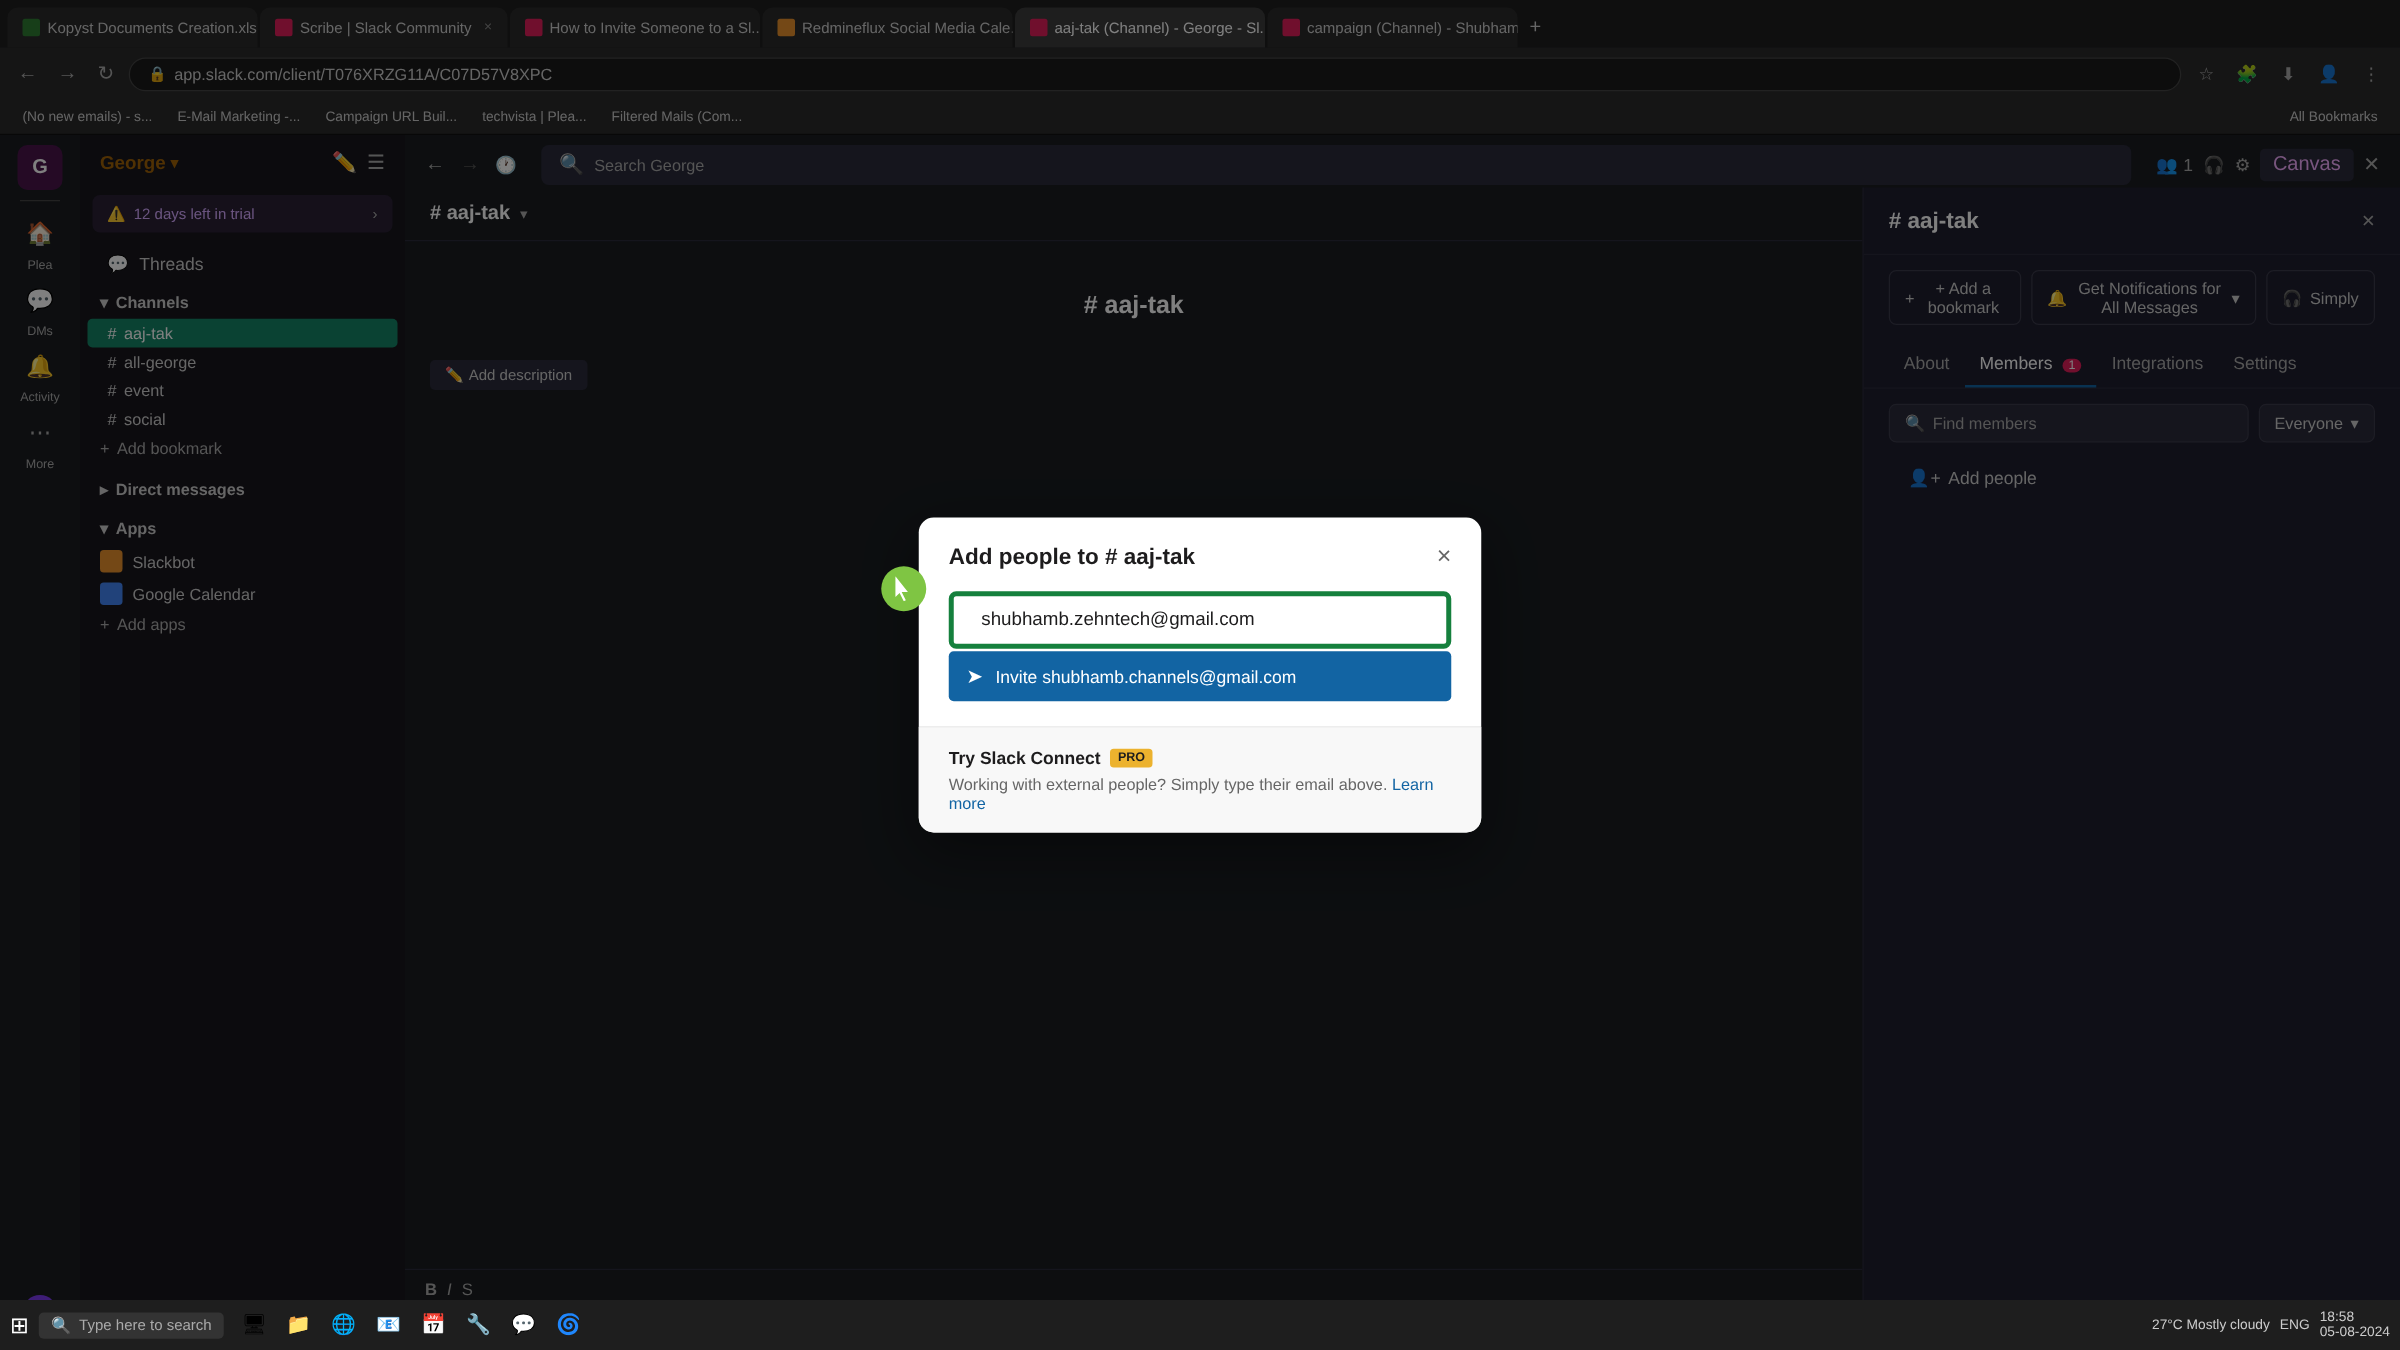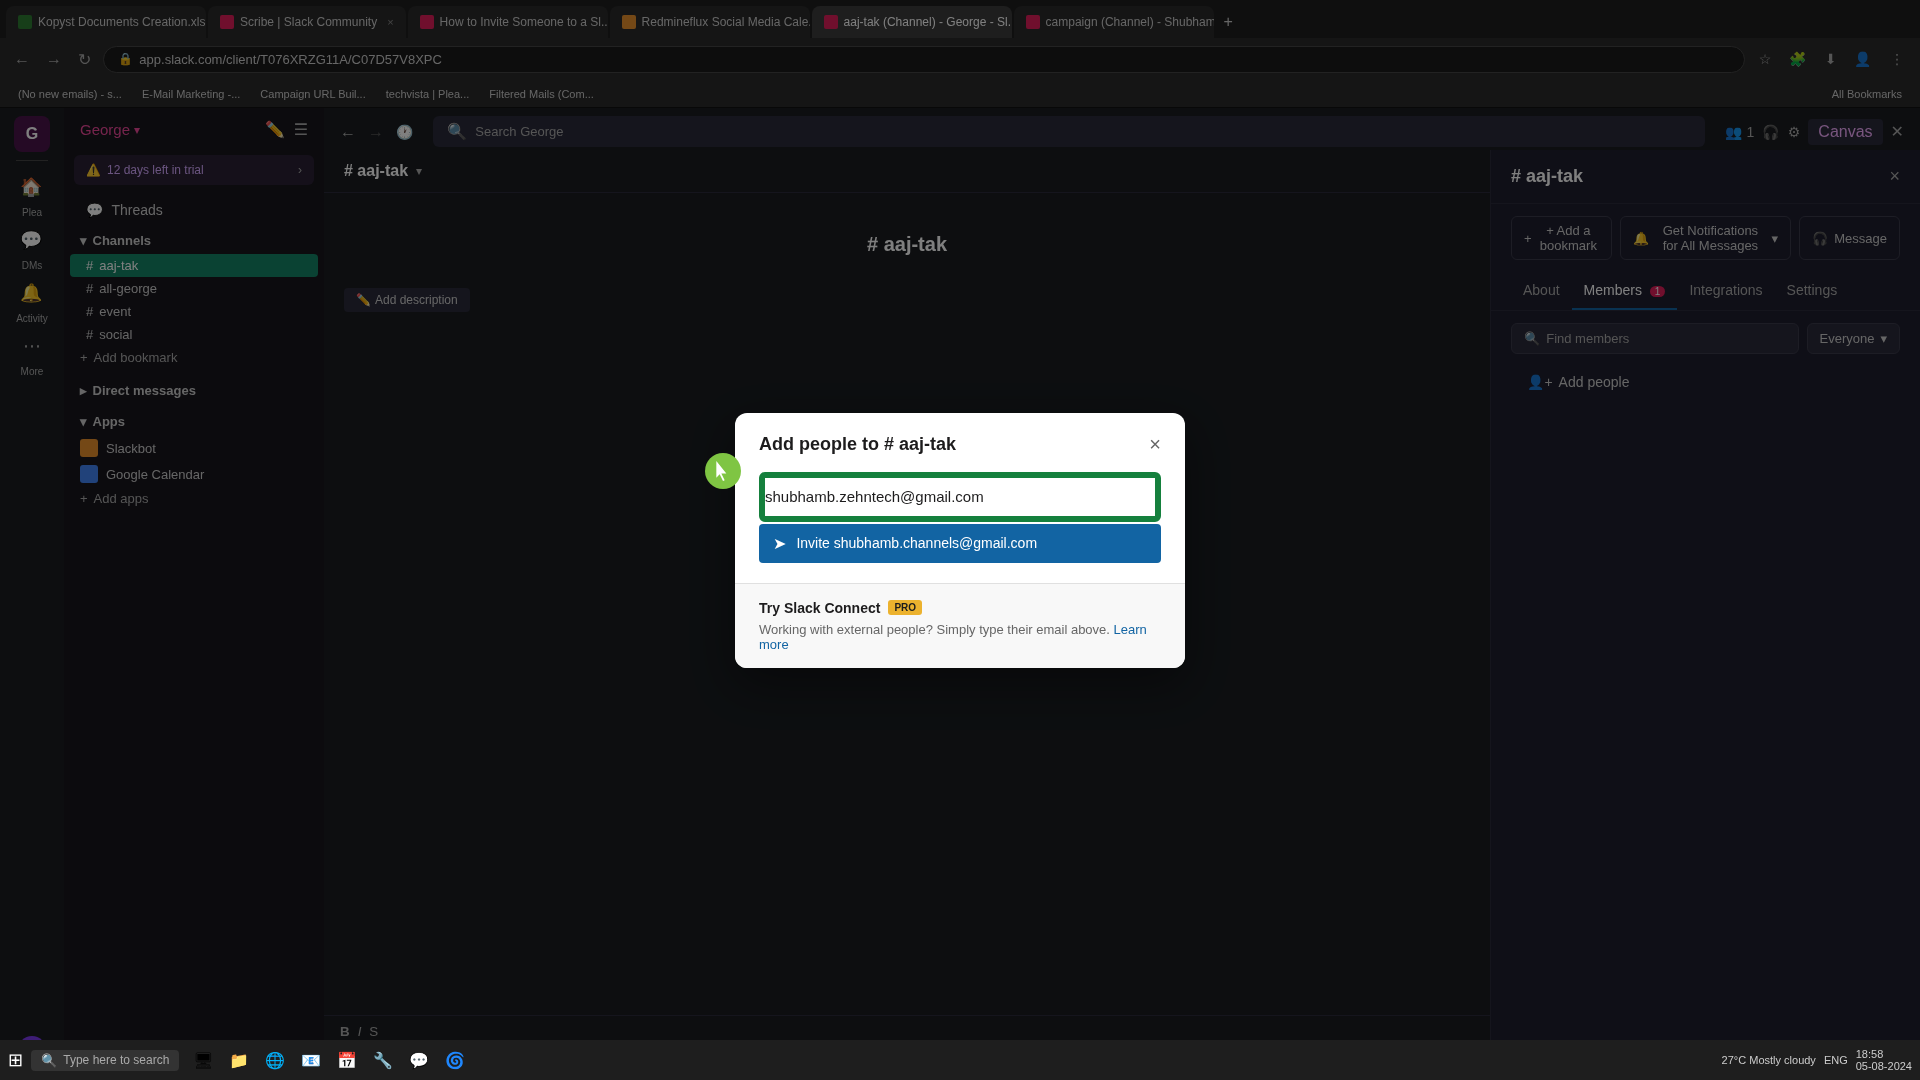--- a/index.html
+++ b/index.html
@@ -32,21 +32,21 @@
     .icon-sidebar-divider { width: 32px; height: 1px; background: #444; margin: 4px 0; }
     .icon-btn { width: 36px; height: 36px; display: flex; align-items: center; justify-content: center; border-radius: 8px; cursor: pointer; color: #aaa; font-size: 18px; }
     .icon-btn.active { color: #fff; }
     .icon-btn-label { font-size: 10px; color: #aaa; text-align: center; }
     .icon-btn-group { display: flex; flex-direction: column; align-items: center; gap: 2px; }
     .purple-dot { width: 28px; height: 28px; background: #7c3aed; border-radius: 50%; display: flex; align-items: center; justify-content: center; cursor: pointer; }
 
     
     .left-sidebar { width: 260px; background: #19171d; display: flex; flex-direction: column; flex-shrink: 0; }
     .sidebar-header { padding: 12px 16px; display: flex; align-items: center; justify-content: space-between; }
-    .workspace-name { font-size: 15px; font-weight: 400; color: #ec4899; display: flex; align-items: center; gap: 4px; cursor: pointer; }
+    .workspace-name { font-size: 15px; font-weight: 700; color: #a16207; display: flex; align-items: center; gap: 4px; cursor: pointer; }
     .sidebar-header-icons { display: flex; gap: 8px; }
     .sidebar-icon-btn { color: #aaa; font-size: 16px; cursor: pointer; }
     .trial-banner { margin: 4px 10px; background: #2a2135; border-radius: 6px; padding: 8px 12px; display: flex; align-items: center; justify-content: space-between; cursor: pointer; }
     .trial-text { font-size: 12px; color: #d4a8ff; display: flex; align-items: center; gap: 6px; }
     .trial-chevron { color: #aaa; font-size: 12px; }
     .sidebar-section { padding: 4px 0; }
     .sidebar-item { display: flex; align-items: center; gap: 8px; padding: 5px 16px; cursor: pointer; color: #ccc; font-size: 14px; border-radius: 4px; margin: 0 6px; }
     .sidebar-section-header { display: flex; align-items: center; gap: 6px; padding: 6px 16px; cursor: pointer; color: #ccc; font-size: 13px; font-weight: 600; }
     .channel-item { display: flex; align-items: center; gap: 6px; padding: 4px 16px; cursor: pointer; color: #ccc; font-size: 13px; margin: 0 6px; border-radius: 4px; }
     .channel-item.active { background: #148567; color: #fff; }
@@ -76,21 +76,21 @@
     .add-people-btn { display: flex; align-items: center; gap: 6px; padding: 8px 16px; color: #ccc; font-size: 14px; cursor: pointer; border-radius: 4px; }
 
     
     .dialog-overlay { position: fixed; top: 0; left: 0; right: 0; bottom: 0; background: rgba(0,0,0,0.5); z-index: 100; display: flex; align-items: center; justify-content: center; }
     .dialog { background: #fff; border-radius: 12px; width: 450px; box-shadow: 0 16px 48px rgba(0,0,0,0.4); overflow: visible; position: relative; }
     .dialog-header { padding: 20px 24px 16px; display: flex; align-items: center; justify-content: space-between; }
     .dialog-title { font-size: 18px; font-weight: 700; color: #1d1c1d; }
     .dialog-title span { color: #1d1c1d; }
     .dialog-close { background: none; border: none; font-size: 20px; color: #666; cursor: pointer; }
     .dialog-body { padding: 0 24px 20px; }
-    .email-input-wrapper { position: relative; border: 6px solid #15803d; border-radius: 6px; padding: 10px 0; background: #fff; margin-bottom: 2px; }
+    .email-input-wrapper { position: relative; border: 4px solid #15803d; border-radius: 6px; padding: 10px 22px; background: #fff; margin-bottom: 2px; }
     .email-input { width: 100%; border: none; outline: none; font-size: 15px; color: #1d1c1d; background: transparent; }
     .autocomplete-item { display: flex; align-items: center; gap: 10px; padding: 10px 14px; background: #1264a3; color: #fff; cursor: pointer; border-radius: 4px; font-size: 14px; margin-top: 2px; }
     .autocomplete-icon { font-size: 16px; }
     .dialog-footer { padding: 16px 24px; background: #f8f8f8; border-top: 1px solid #e0e0e0; border-radius: 0 0 12px 12px; }
     .slack-connect-row { display: flex; align-items: center; gap: 8px; margin-bottom: 6px; }
     .slack-connect-label { font-size: 14px; font-weight: 600; color: #1d1c1d; }
     .pro-badge { background: #ECB22E; color: #1d1c1d; font-size: 10px; font-weight: 700; padding: 2px 6px; border-radius: 3px; }
     .slack-connect-desc { font-size: 13px; color: #666; }
     .learn-more { color: #1264a3; text-decoration: none; }
 
@@ -322,21 +322,21 @@
           <span>+</span>
           <span>+ Add a bookmark</span>
         </button>
         <button class="action-btn">
           <span>🔔</span>
           <span>Get Notifications for All Messages</span>
           <span>▾</span>
         </button>
         <button class="action-btn">
           <span>🎧</span>
-          <span>Message</span>
+          <span>Simply</span>
         </button>
       </div>
       <div class="channel-info-tabs">
         <div class="channel-tab">
           <span>About</span>
         </div>
         <div class="channel-tab active">
           <span>Members</span>
           <span class="channel-tab-badge">1</span>
         </div>

